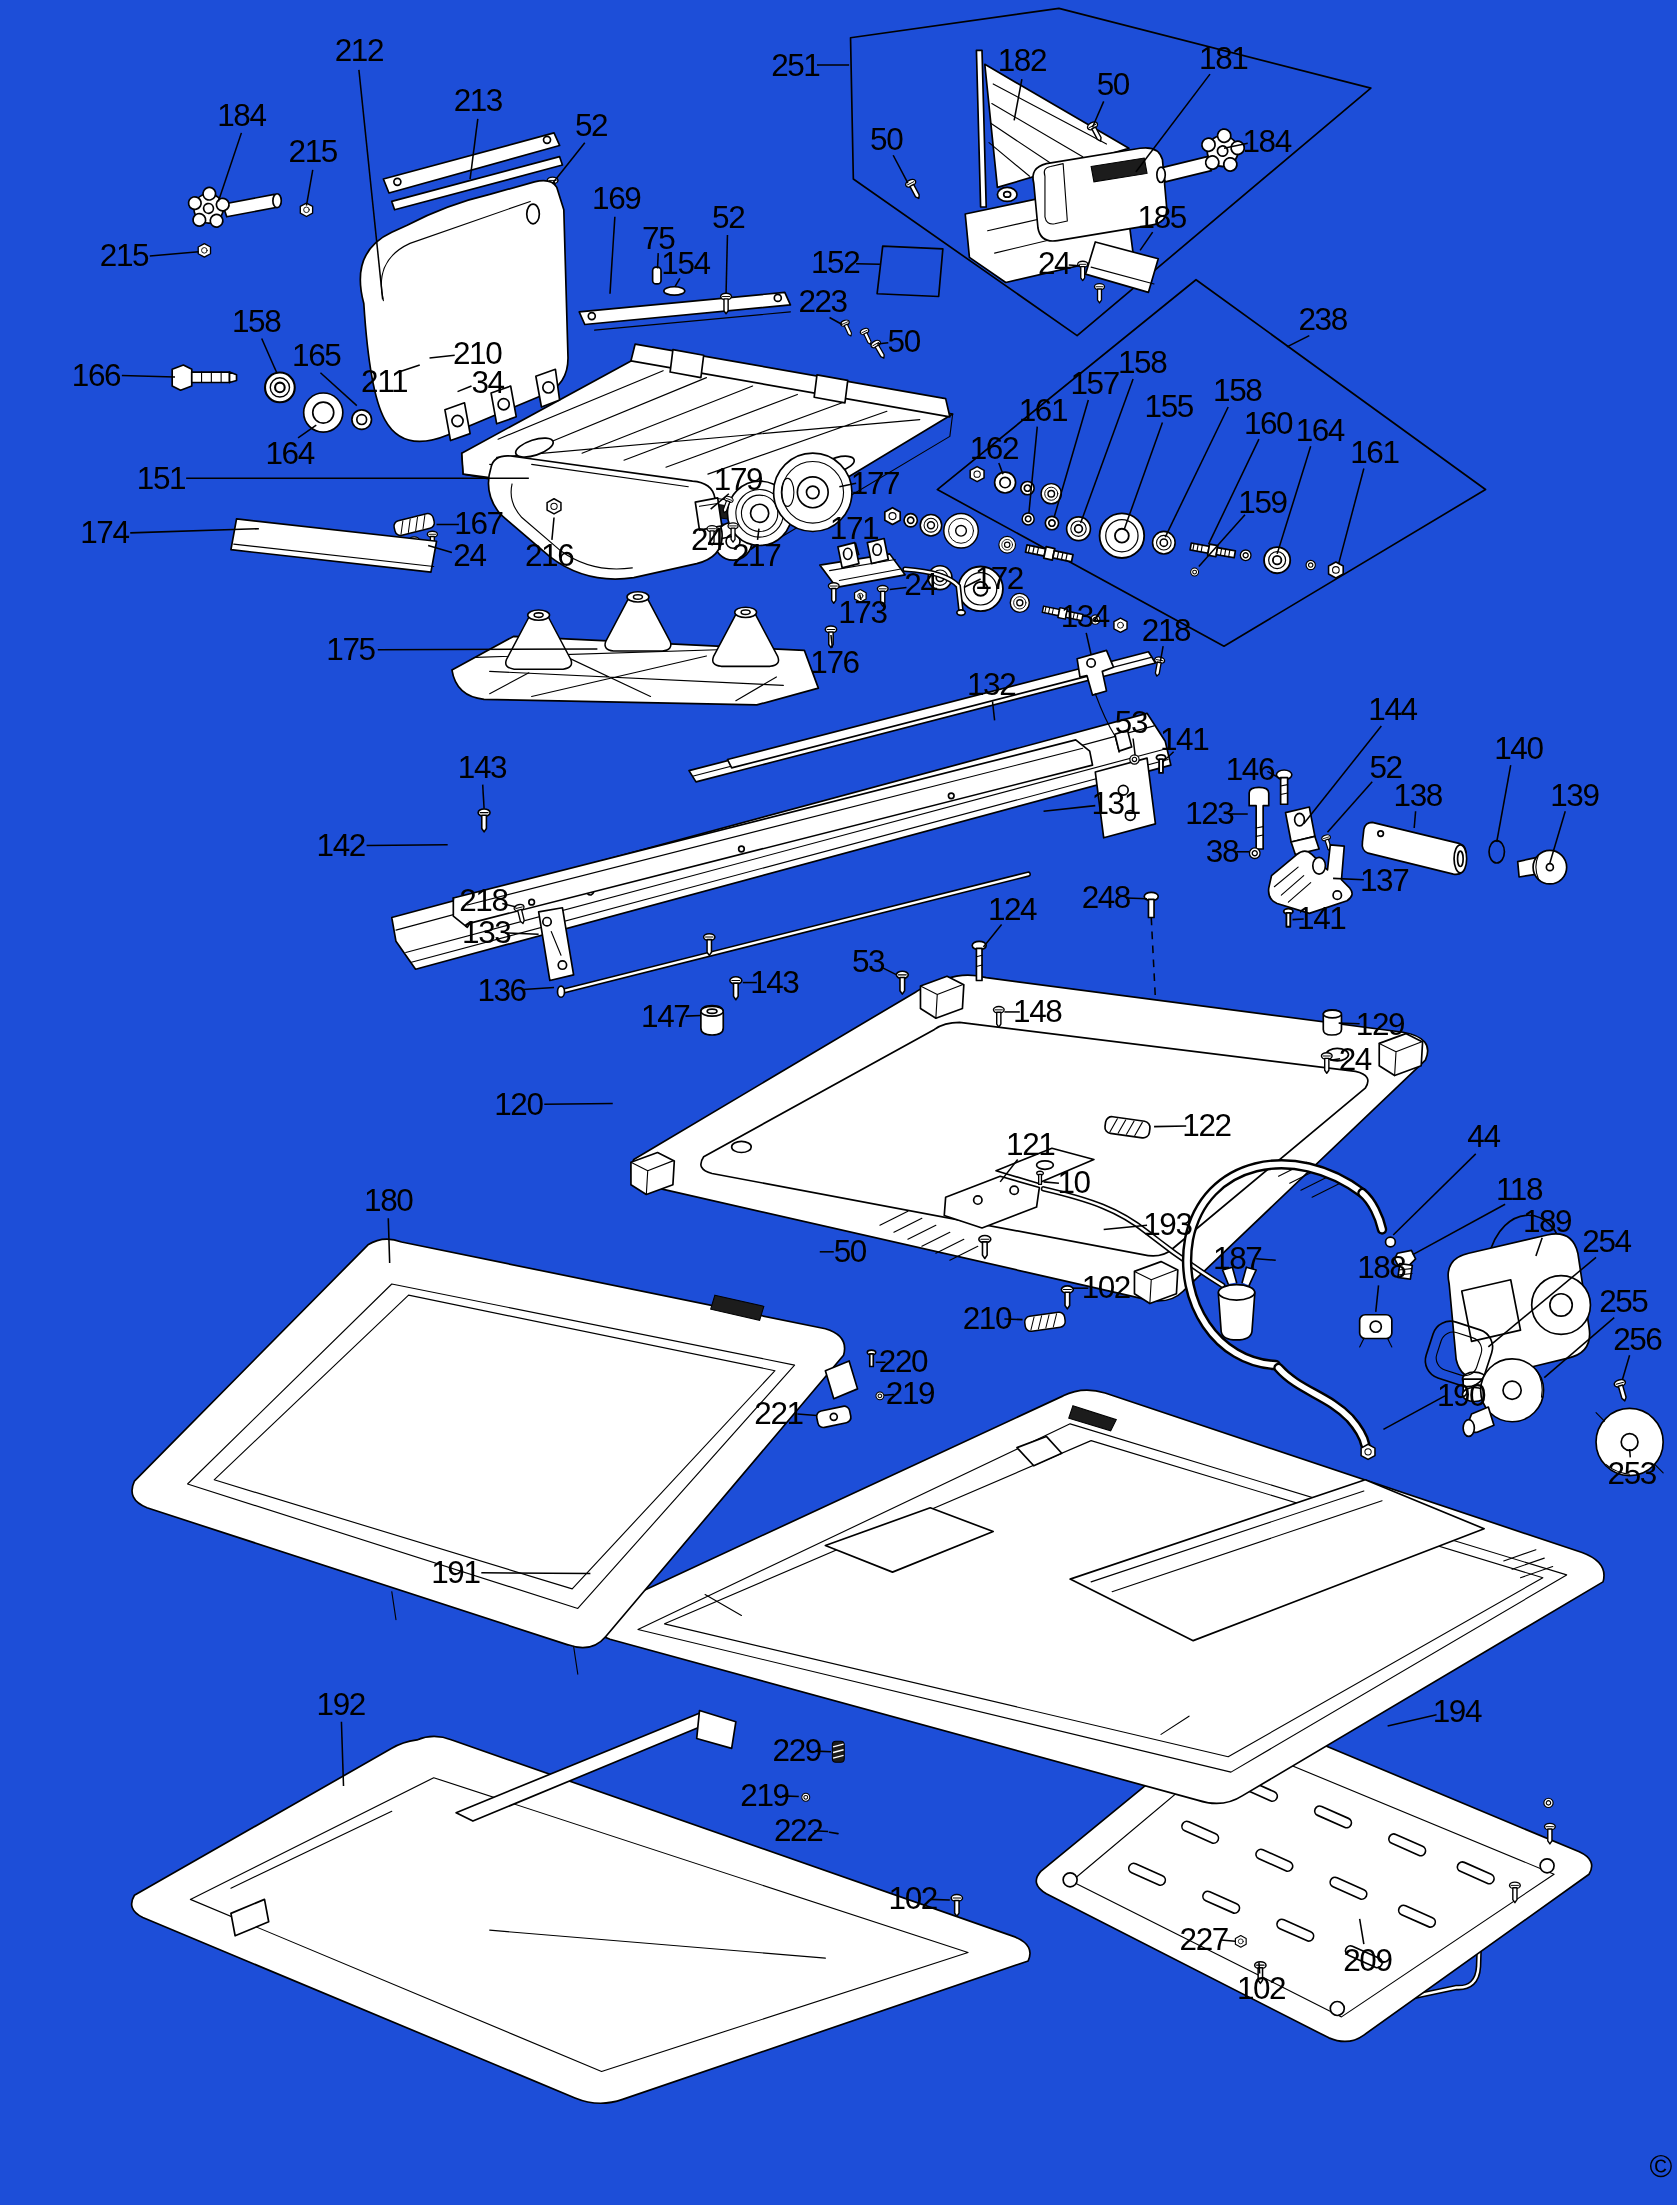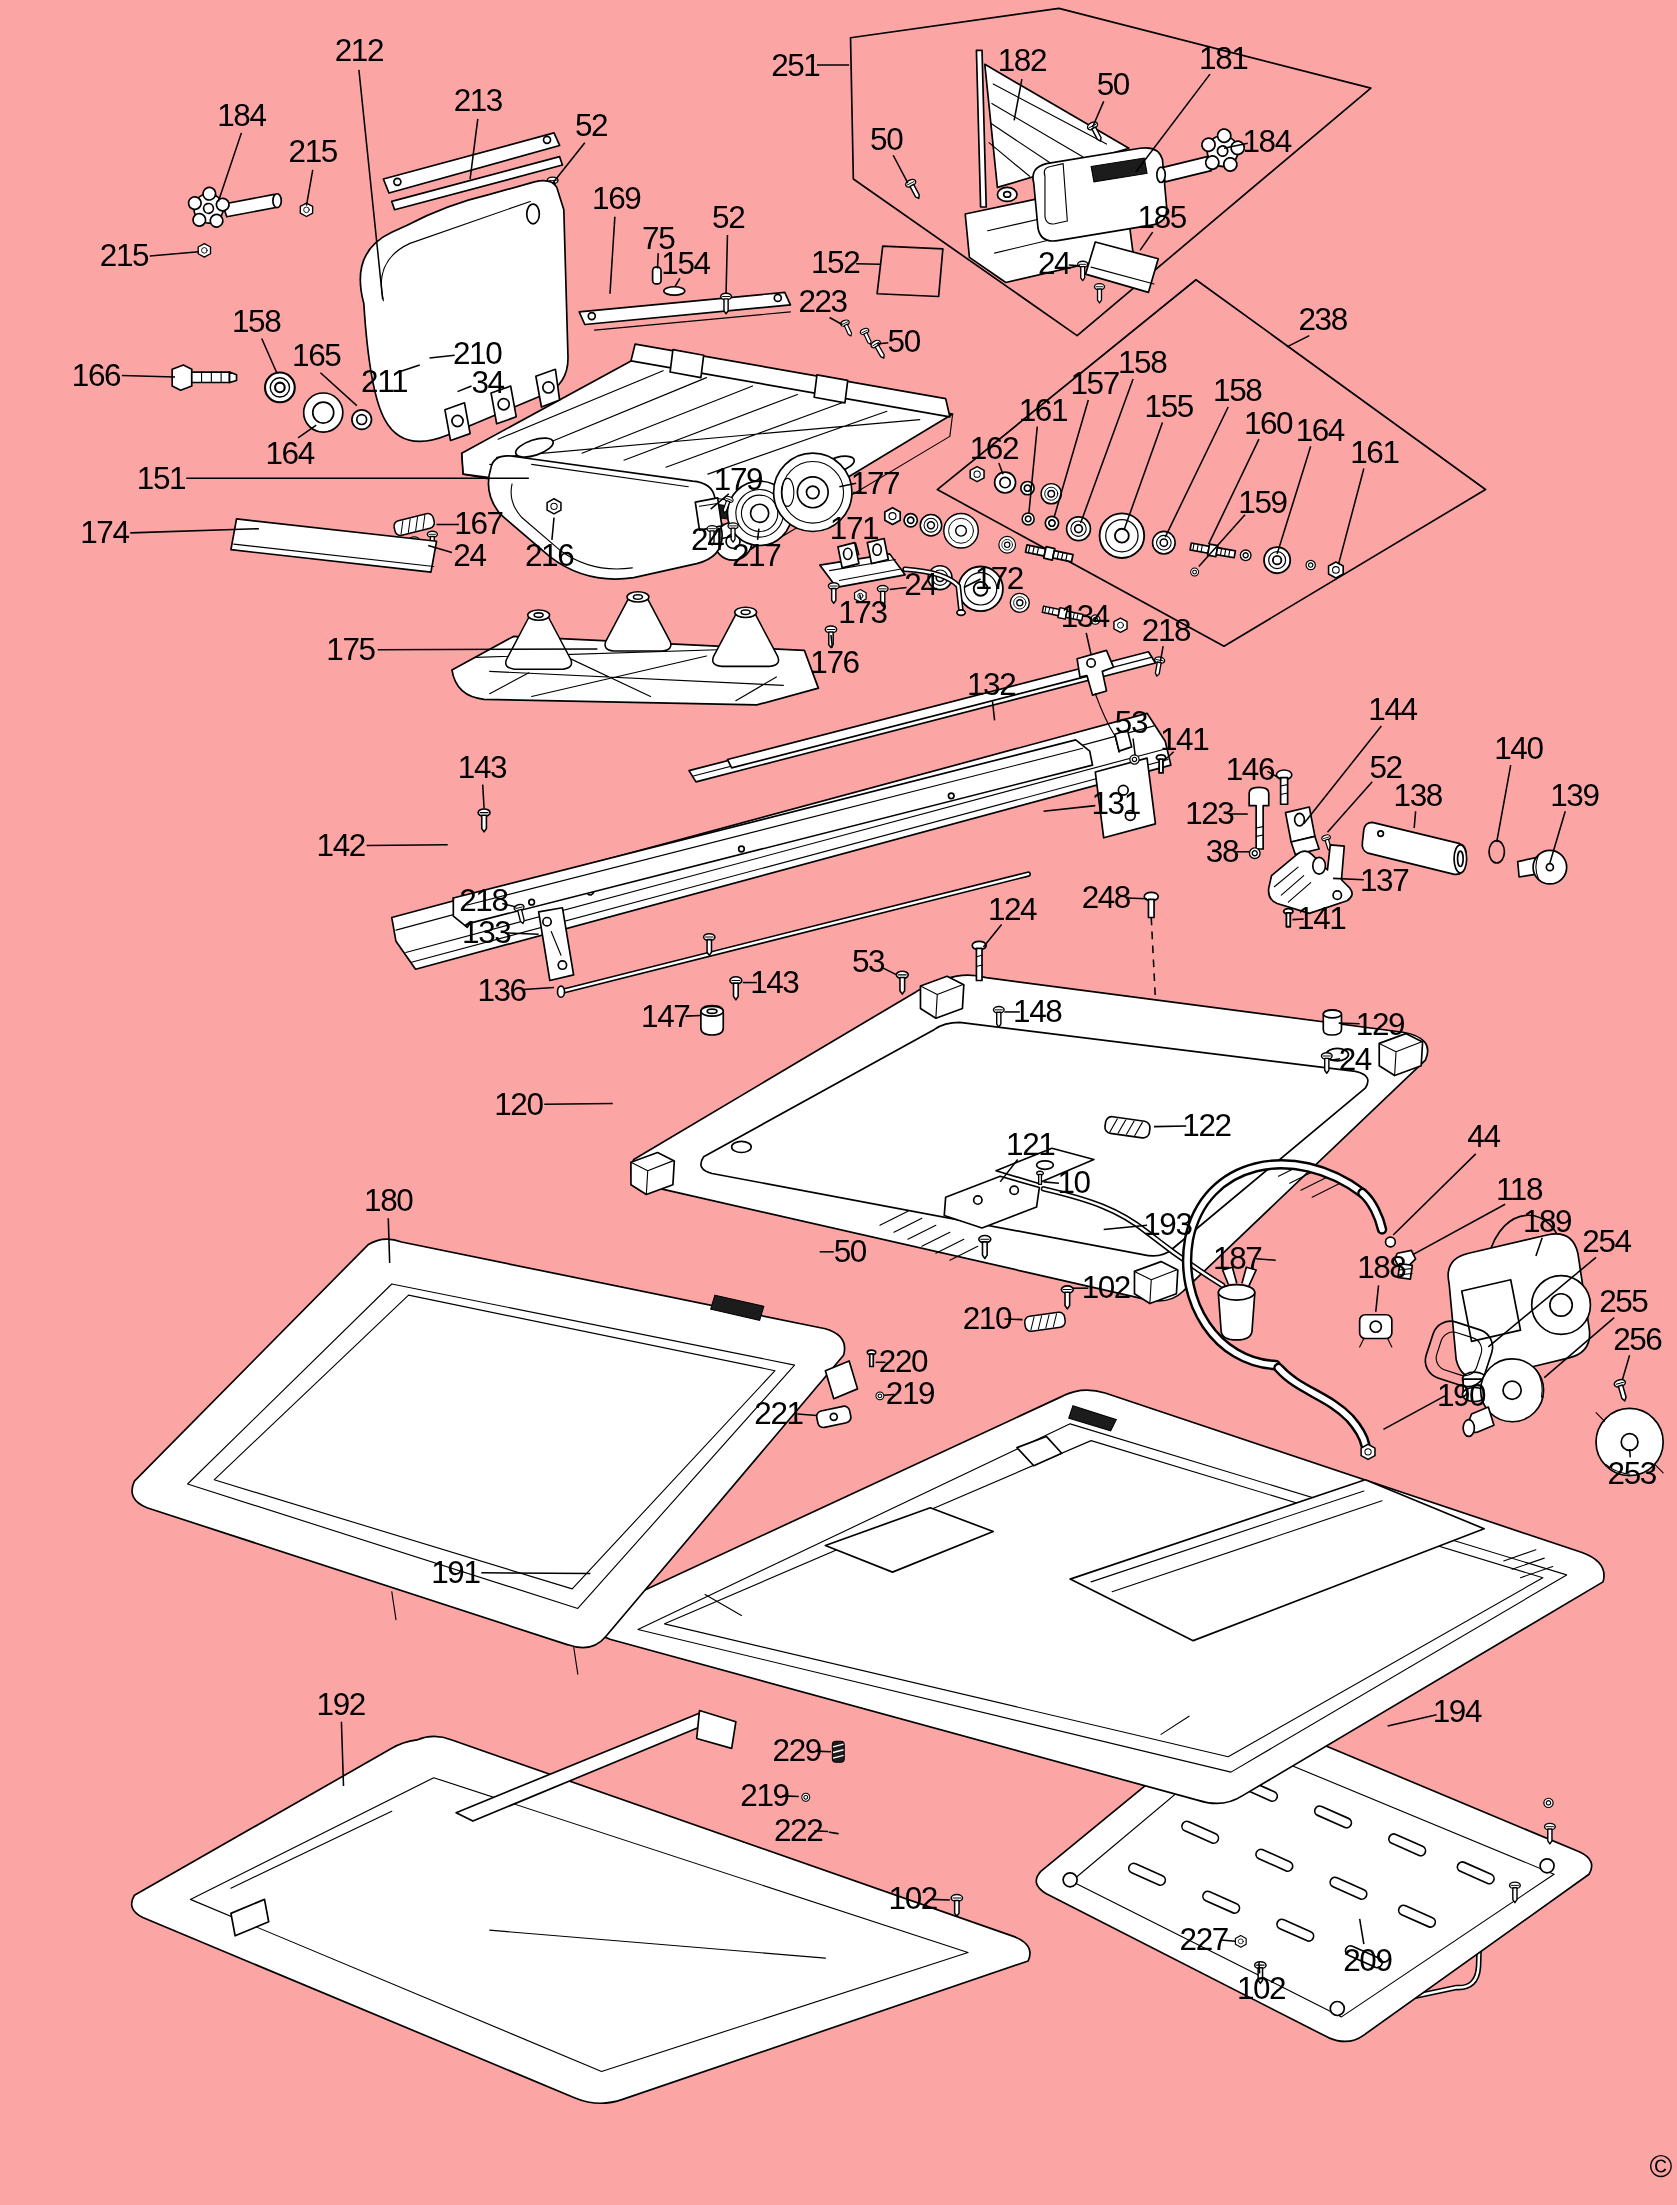--- a/index.html
+++ b/index.html
@@ -1,17 +1,17 @@
 <!DOCTYPE html>
 <html style="font-size:11.2px"><head>
 <meta charset="utf-8">
 <style>
   html,body{margin:0;padding:0;background:#fff;}
   body{width:1678px;height:2205px;position:relative;font-family:"Liberation Sans",sans-serif;}
-  #stage{position:absolute;inset:0;width:1678px;height:2205px;background:#fca5a5;overflow:hidden;}
+  #stage{position:absolute;inset:0;width:1678px;height:2205px;background:#1d4ed8;overflow:hidden;}
   svg{position:absolute;left:0;top:0;}
   
   .p{fill:#fff;stroke:#000;stroke-width:2.4;stroke-linejoin:round;stroke-linecap:round;}
   .o{fill:none;stroke:#000;stroke-width:2.4;stroke-linejoin:round;stroke-linecap:round;}
   .thin{stroke-width:1.6;}
   .d{fill:#1c1c1c;stroke:#000;stroke-width:1.5;}
   .tubeA{fill:none;stroke:#000;stroke-width:15;stroke-linecap:round;}
   .tubeB{fill:none;stroke:#fff;stroke-width:8;stroke-linecap:round;}
   .rodA{fill:none;stroke:#000;stroke-width:8;stroke-linecap:round;}
   .rodB{fill:none;stroke:#fff;stroke-width:3.5;stroke-linecap:round;}

